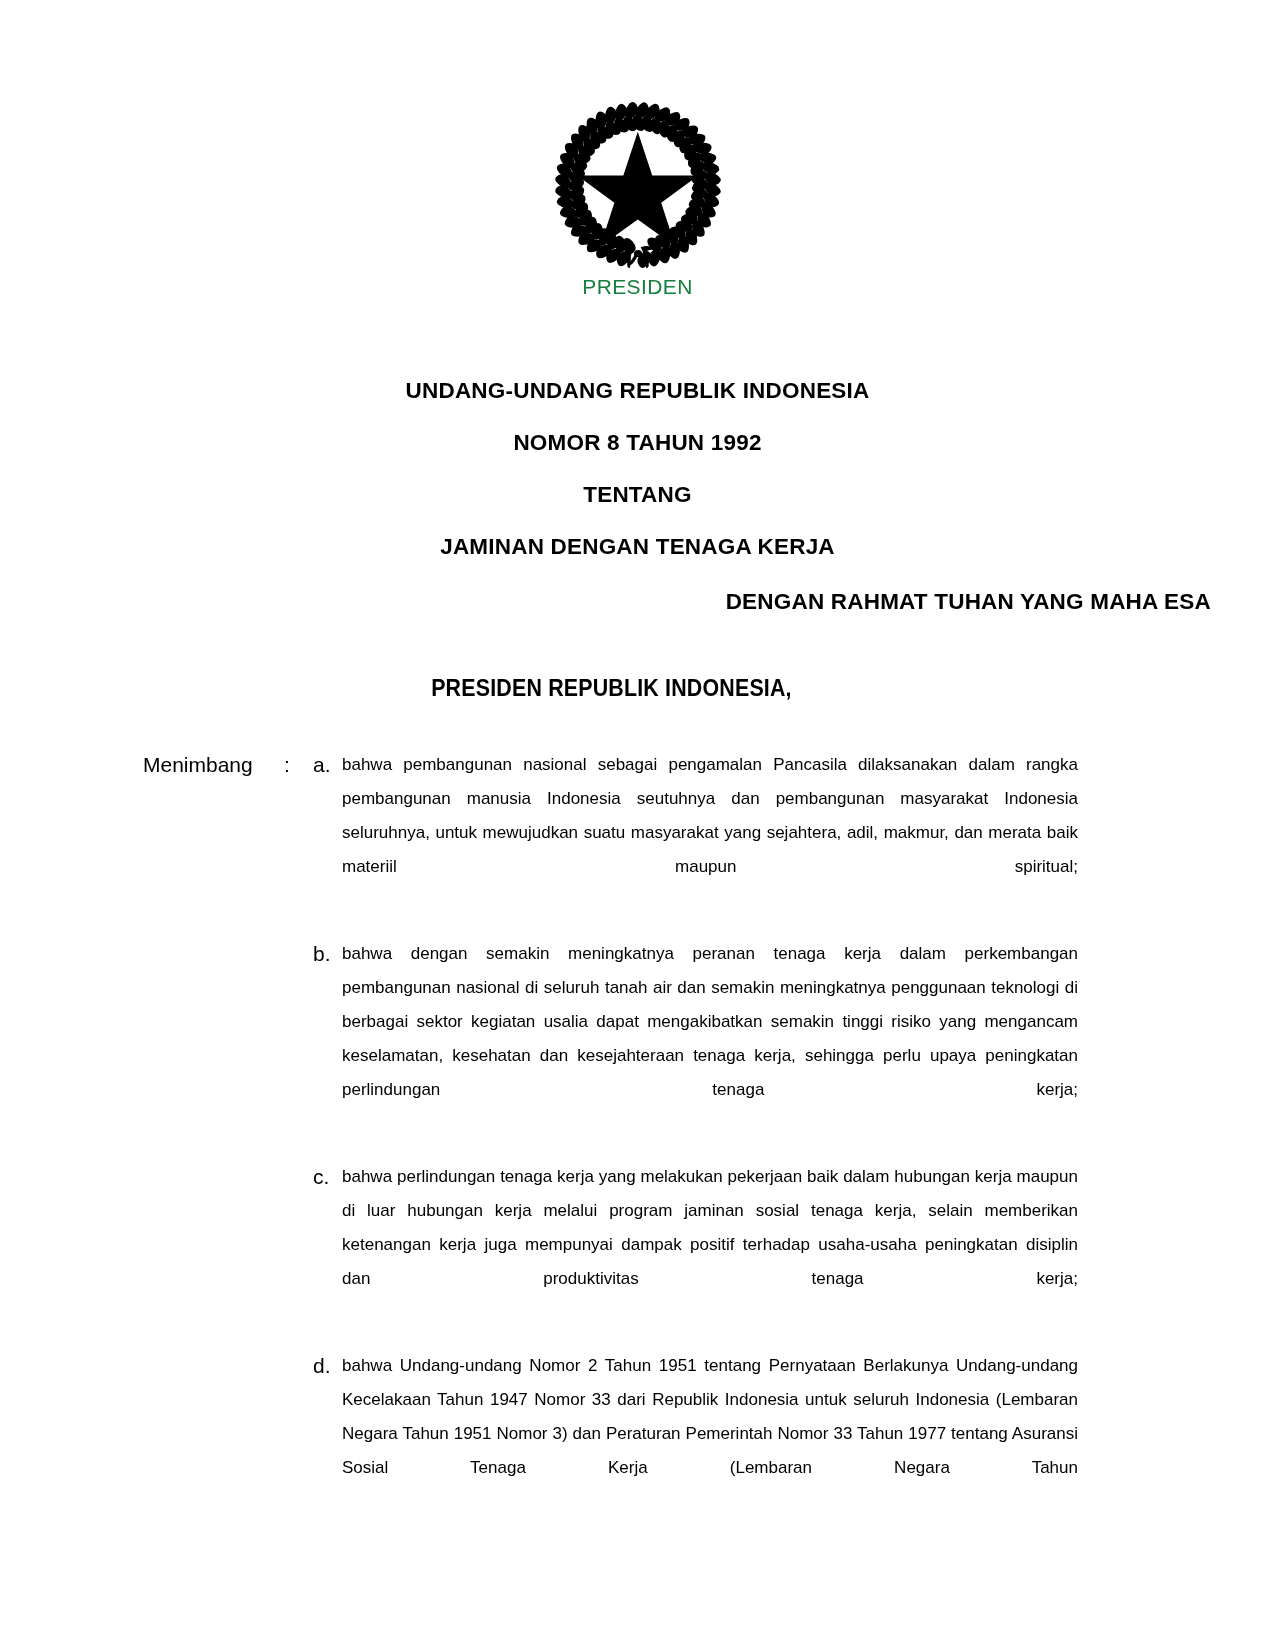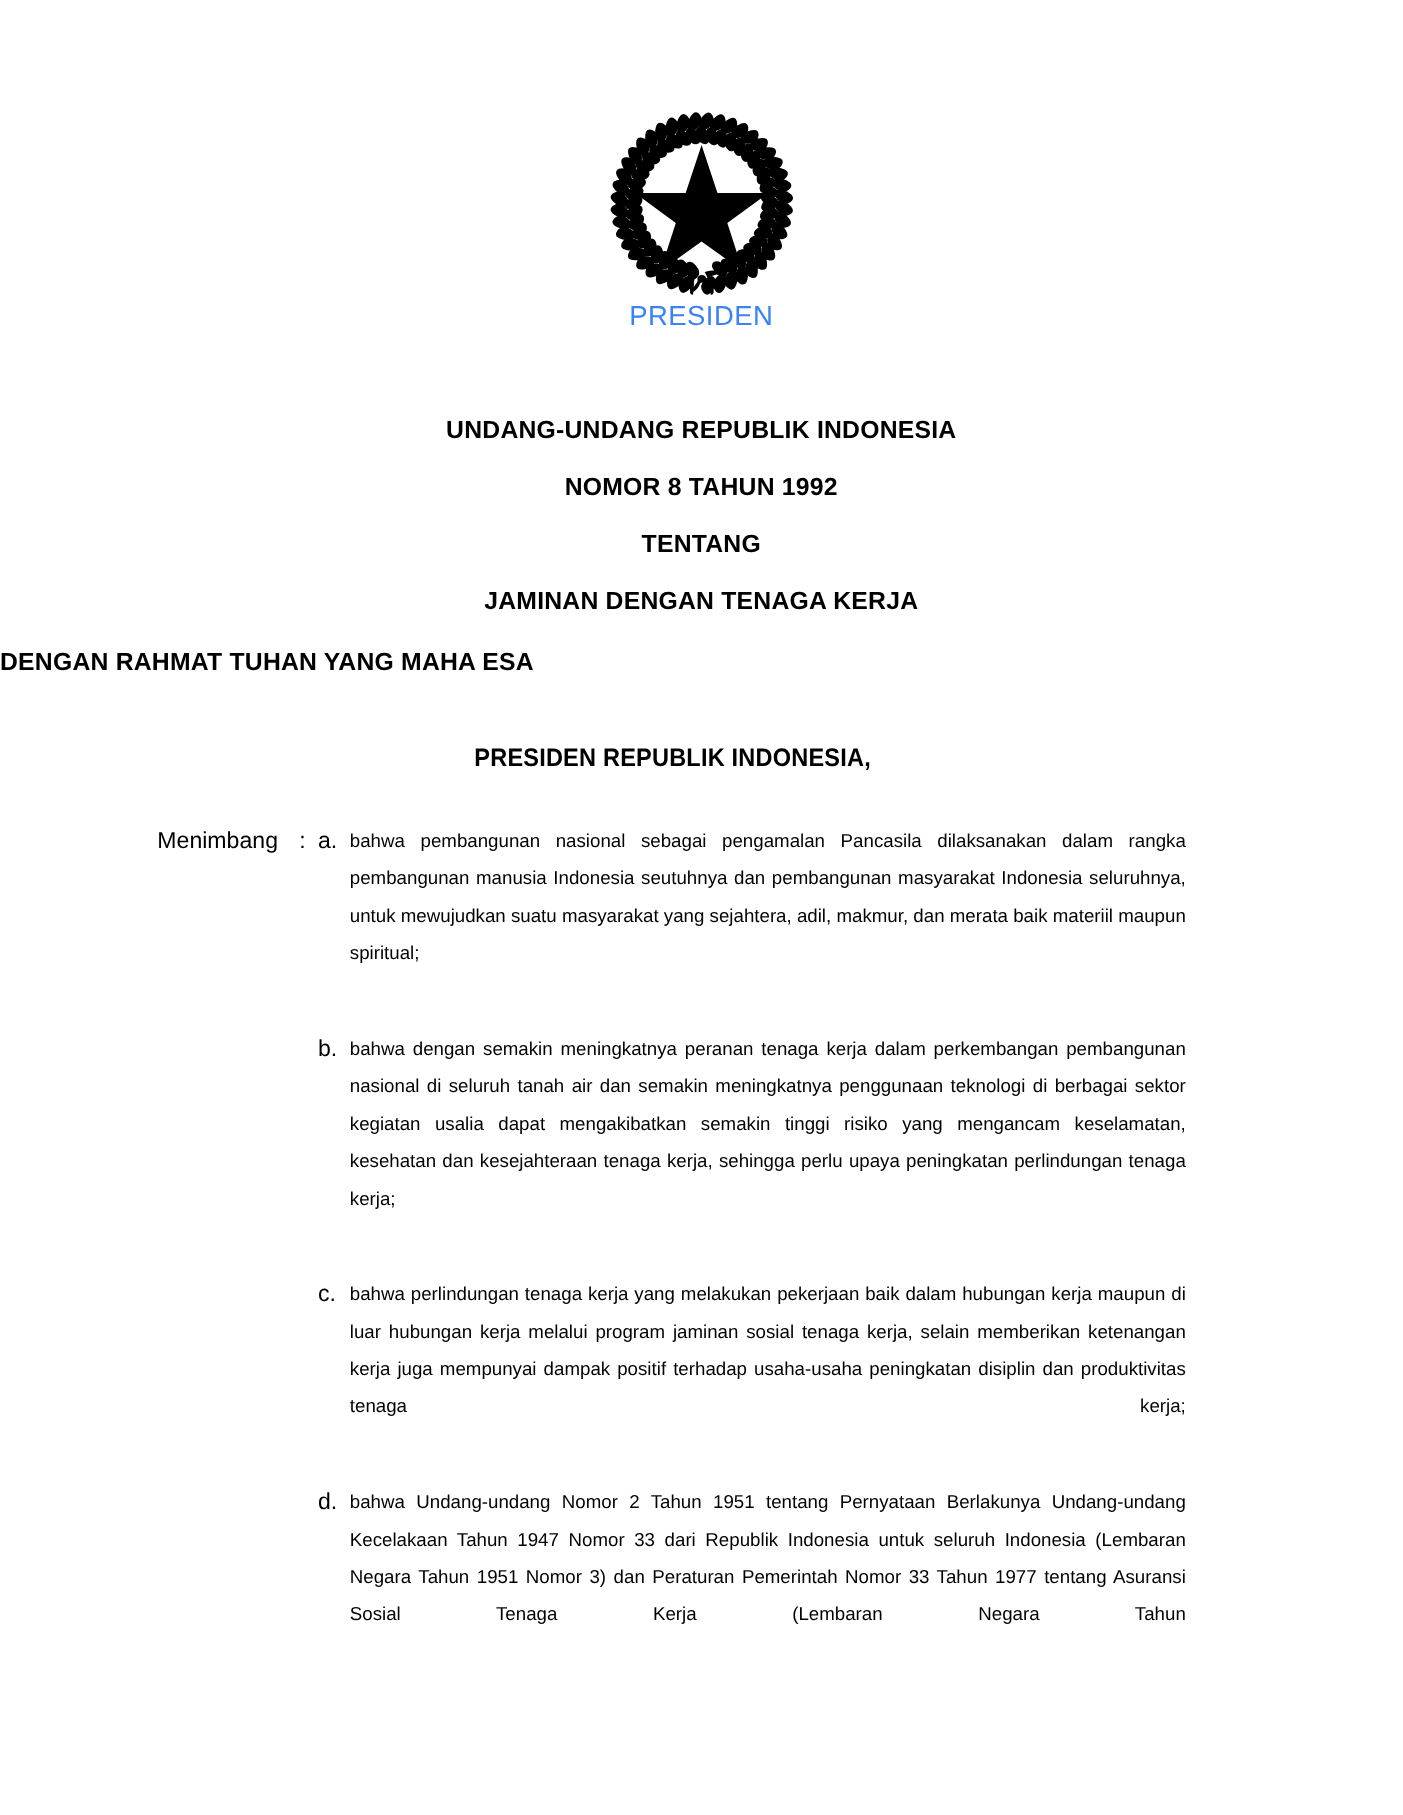--- a/index.html
+++ b/index.html
@@ -42,25 +42,25 @@
   
   .header-block {
     position: absolute;
     left: 0;
     top: 274px;
     width: 1275px;
     text-align: center;
   }
   .header-line {
     font-family: "Liberation Sans", "DejaVu Sans", sans-serif;
-    font-size: 25px;
+    font-size: 21px;
     font-weight: 400;
     letter-spacing: 0.4px;
     line-height: 26px;
-    color: #3b82f6;
+    color: #15803d;
   }
 
   
   .title-block {
     position: absolute;
     left: 0;
     top: 378px;
     width: 1275px;
     text-align: center;
   }
@@ -72,21 +72,21 @@
     margin-bottom: 26px;
   }
   .title-line:last-child { margin-bottom: 0; }
 
   
   .mandate {
     position: absolute;
     left: 0;
     top: 589px;
     width: 1275px;
-    text-align: left;
+    text-align: right;
     font-weight: bold;
     font-size: 22.5px;
     letter-spacing: 0.2px;
   }
   .mandate-inner { display:inline-block; margin-right: 64px; }
 
   .presiden-line {
     position: absolute;
     left: 0;
     top: 675px;
@@ -102,20 +102,21 @@
   
   .considering {
     position: absolute;
     left: 143px;
     top: 748px;
     width: 935px;
   }
   .considering-row {
     display: flex;
     align-items: flex-start;
+    gap: 12px;
   }
   .cons-label {
     width: 118px;
     flex: 0 0 118px;
     font-size: 21px;
     line-height: 34px;
     white-space: nowrap;
   }
   .cons-colon {
     width: 28px;

